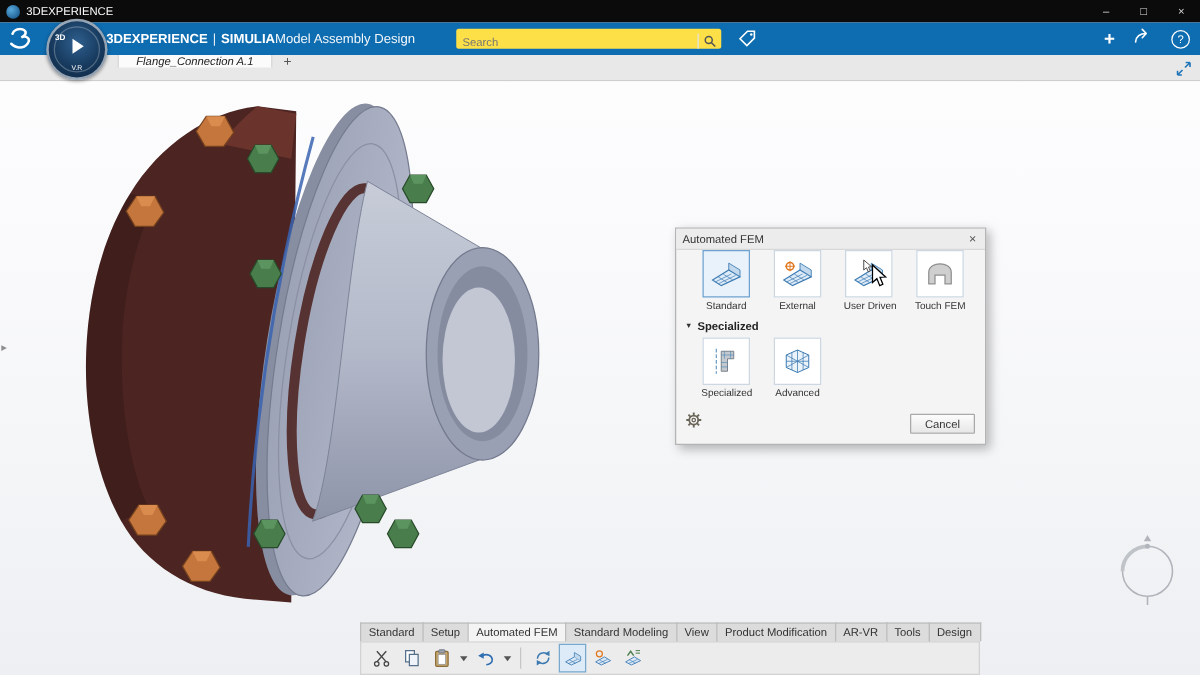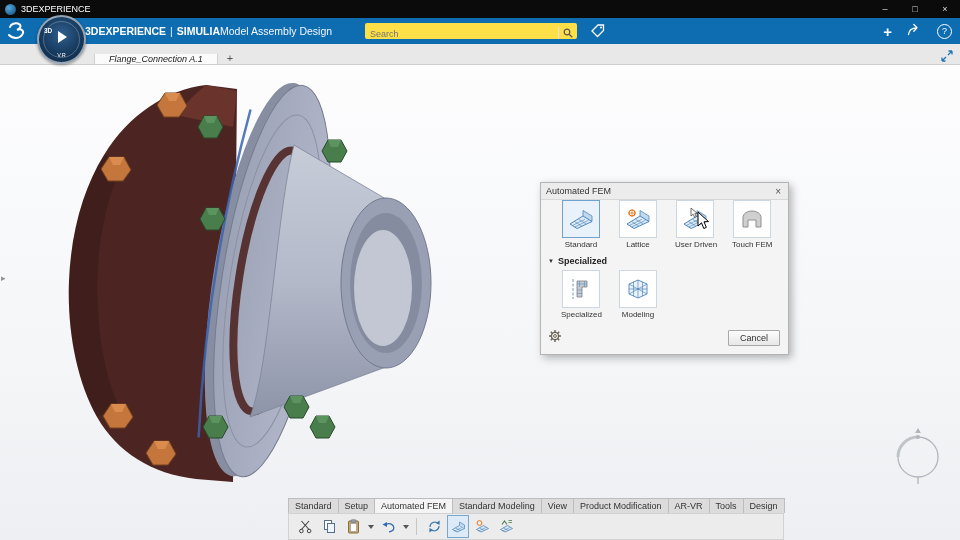--- a/index.html
+++ b/index.html
@@ -29,21 +29,21 @@
   
   .compass{position:absolute;left:37px;top:15px;width:45px;height:45px;border-radius:50%;
     background:radial-gradient(circle at 50% 38%,#2e5f8e 0%,#173a5e 55%,#0d2440 100%);
     border:2px solid rgba(255,255,255,.55);z-index:30;color:#fff;box-shadow:0 1px 3px rgba(0,0,0,.4);}
   .compass-ring{position:absolute;inset:4px;border:1px solid rgba(255,255,255,.25);border-radius:50%;}
   .compass-3d{position:absolute;left:5px;top:10px;font-size:6.5px;font-weight:bold;}
   .compass-play{position:absolute;left:19px;top:14px;width:0;height:0;border-left:9px solid #fff;border-top:6px solid transparent;border-bottom:6px solid transparent;}
   .compass-vr{position:absolute;left:50%;bottom:4px;transform:translateX(-50%);font-size:5.5px;}
 
   
-  .tabbar{height:20px;background:#e8e8e8;border-bottom:1px solid #cfcfcf;display:flex;align-items:flex-end;padding-left:94px;position:relative;}
+  .tabbar{height:20px;background:#e8e8e8;border-bottom:1px solid #cfcfcf;display:flex;align-items:flex-start;padding-left:94px;position:relative;}
   .doc-tab{background:#fbfbfb;border-left:1px solid #cfcfcf;border-right:1px solid #cfcfcf;font-size:9px;font-style:italic;color:#222;display:flex;align-items:center;padding:0 14px;}
   .new-tab{display:flex;align-items:center;padding:0 9px;color:#555;font-size:11px;}
   .expand-btn{position:absolute;right:7px;top:4px;}
 
   
   .viewport{position:absolute;left:0;top:65px;width:960px;height:475px;
     background:linear-gradient(180deg,#fdfdfe 0%,#f5f6f8 60%,#edeff2 100%);}
   .panel-arrow{position:absolute;left:1px;top:208px;color:#8f8f8f;font-size:9px;}
 
   
@@ -257,21 +257,21 @@
     <div class="fem-item">
       <div class="fem-icon">
         <svg width="26" height="26" viewBox="0 0 26 26">
           <path d="M15 10 L15 4.5 L24 10 L24 15.5" fill="#c2d8ec" stroke="#3d7bb3" stroke-width="0.7"></path>
           <path d="M2 18 L9 22.5 L24 15.5 L15 10 Z" fill="#ddeaf7" stroke="#3d7bb3" stroke-width="0.9"></path>
           <path d="M4.4 19.5 L17 13.2 M6.7 21 L20.5 14.3 M6.3 15.3 L13.7 20 M10.6 13.3 L18 17.8" stroke="#3d7bb3" stroke-width="0.55" fill="none"></path>
           <circle cx="7" cy="7" r="3" fill="none" stroke="#e07820" stroke-width="1.2"></circle>
           <path d="M7 3 L7 11 M3 7 L11 7" stroke="#e07820" stroke-width="0.8"></path>
         </svg>
       </div>
-      <div class="fem-label">Lattice</div>
+      <div class="fem-label">External</div>
     </div>
     <div class="fem-item">
       <div class="fem-icon">
         <svg width="26" height="26" viewBox="0 0 26 26">
           <path d="M15 10 L15 4.5 L24 10 L24 15.5" fill="#c2d8ec" stroke="#3d7bb3" stroke-width="0.7"></path>
           <path d="M2 18 L9 22.5 L24 15.5 L15 10 Z" fill="#ddeaf7" stroke="#3d7bb3" stroke-width="0.9"></path>
           <path d="M4.4 19.5 L17 13.2 M6.7 21 L20.5 14.3 M6.3 15.3 L13.7 20 M10.6 13.3 L18 17.8" stroke="#3d7bb3" stroke-width="0.55" fill="none"></path>
           <path d="M9 2 L9 10 L11.2 8.2 L12.6 11.4 L14.2 10.6 L12.8 7.6 L15.3 7.4 Z" fill="#fff" stroke="#333" stroke-width="0.7"></path>
         </svg>
       </div>
@@ -302,21 +302,21 @@
       </div>
       <div class="fem-label">Specialized</div>
     </div>
     <div class="fem-item">
       <div class="fem-icon">
         <svg width="26" height="26" viewBox="0 0 26 26">
           <path d="M4 8 L13 4 L22 8 L22 18 L13 22 L4 18 Z" fill="#eaf2fa" stroke="#3c7ab2" stroke-width="0.8"></path>
           <path d="M4 8 L22 18 M22 8 L4 18 M13 4 L13 22 M4 13 L22 13 M8.5 6 L8.5 20 M17.5 6 L17.5 20" stroke="#3c7ab2" stroke-width="0.6"></path>
         </svg>
       </div>
-      <div class="fem-label">Modeling</div>
+      <div class="fem-label">Advanced</div>
     </div>
   </div>
 
   <div class="dlg-footer">
     <span class="dlg-gear">
       <svg width="14" height="14" viewBox="0 0 14 14">
         <g stroke="#6b665a" stroke-width="1.5">
           <line x1="13" y1="7" x2="10.2" y2="7"></line>
             <line x1="11.24" y1="11.24" x2="9.26" y2="9.26"></line>
           <line x1="7" y1="13" x2="7" y2="10.2"></line>

